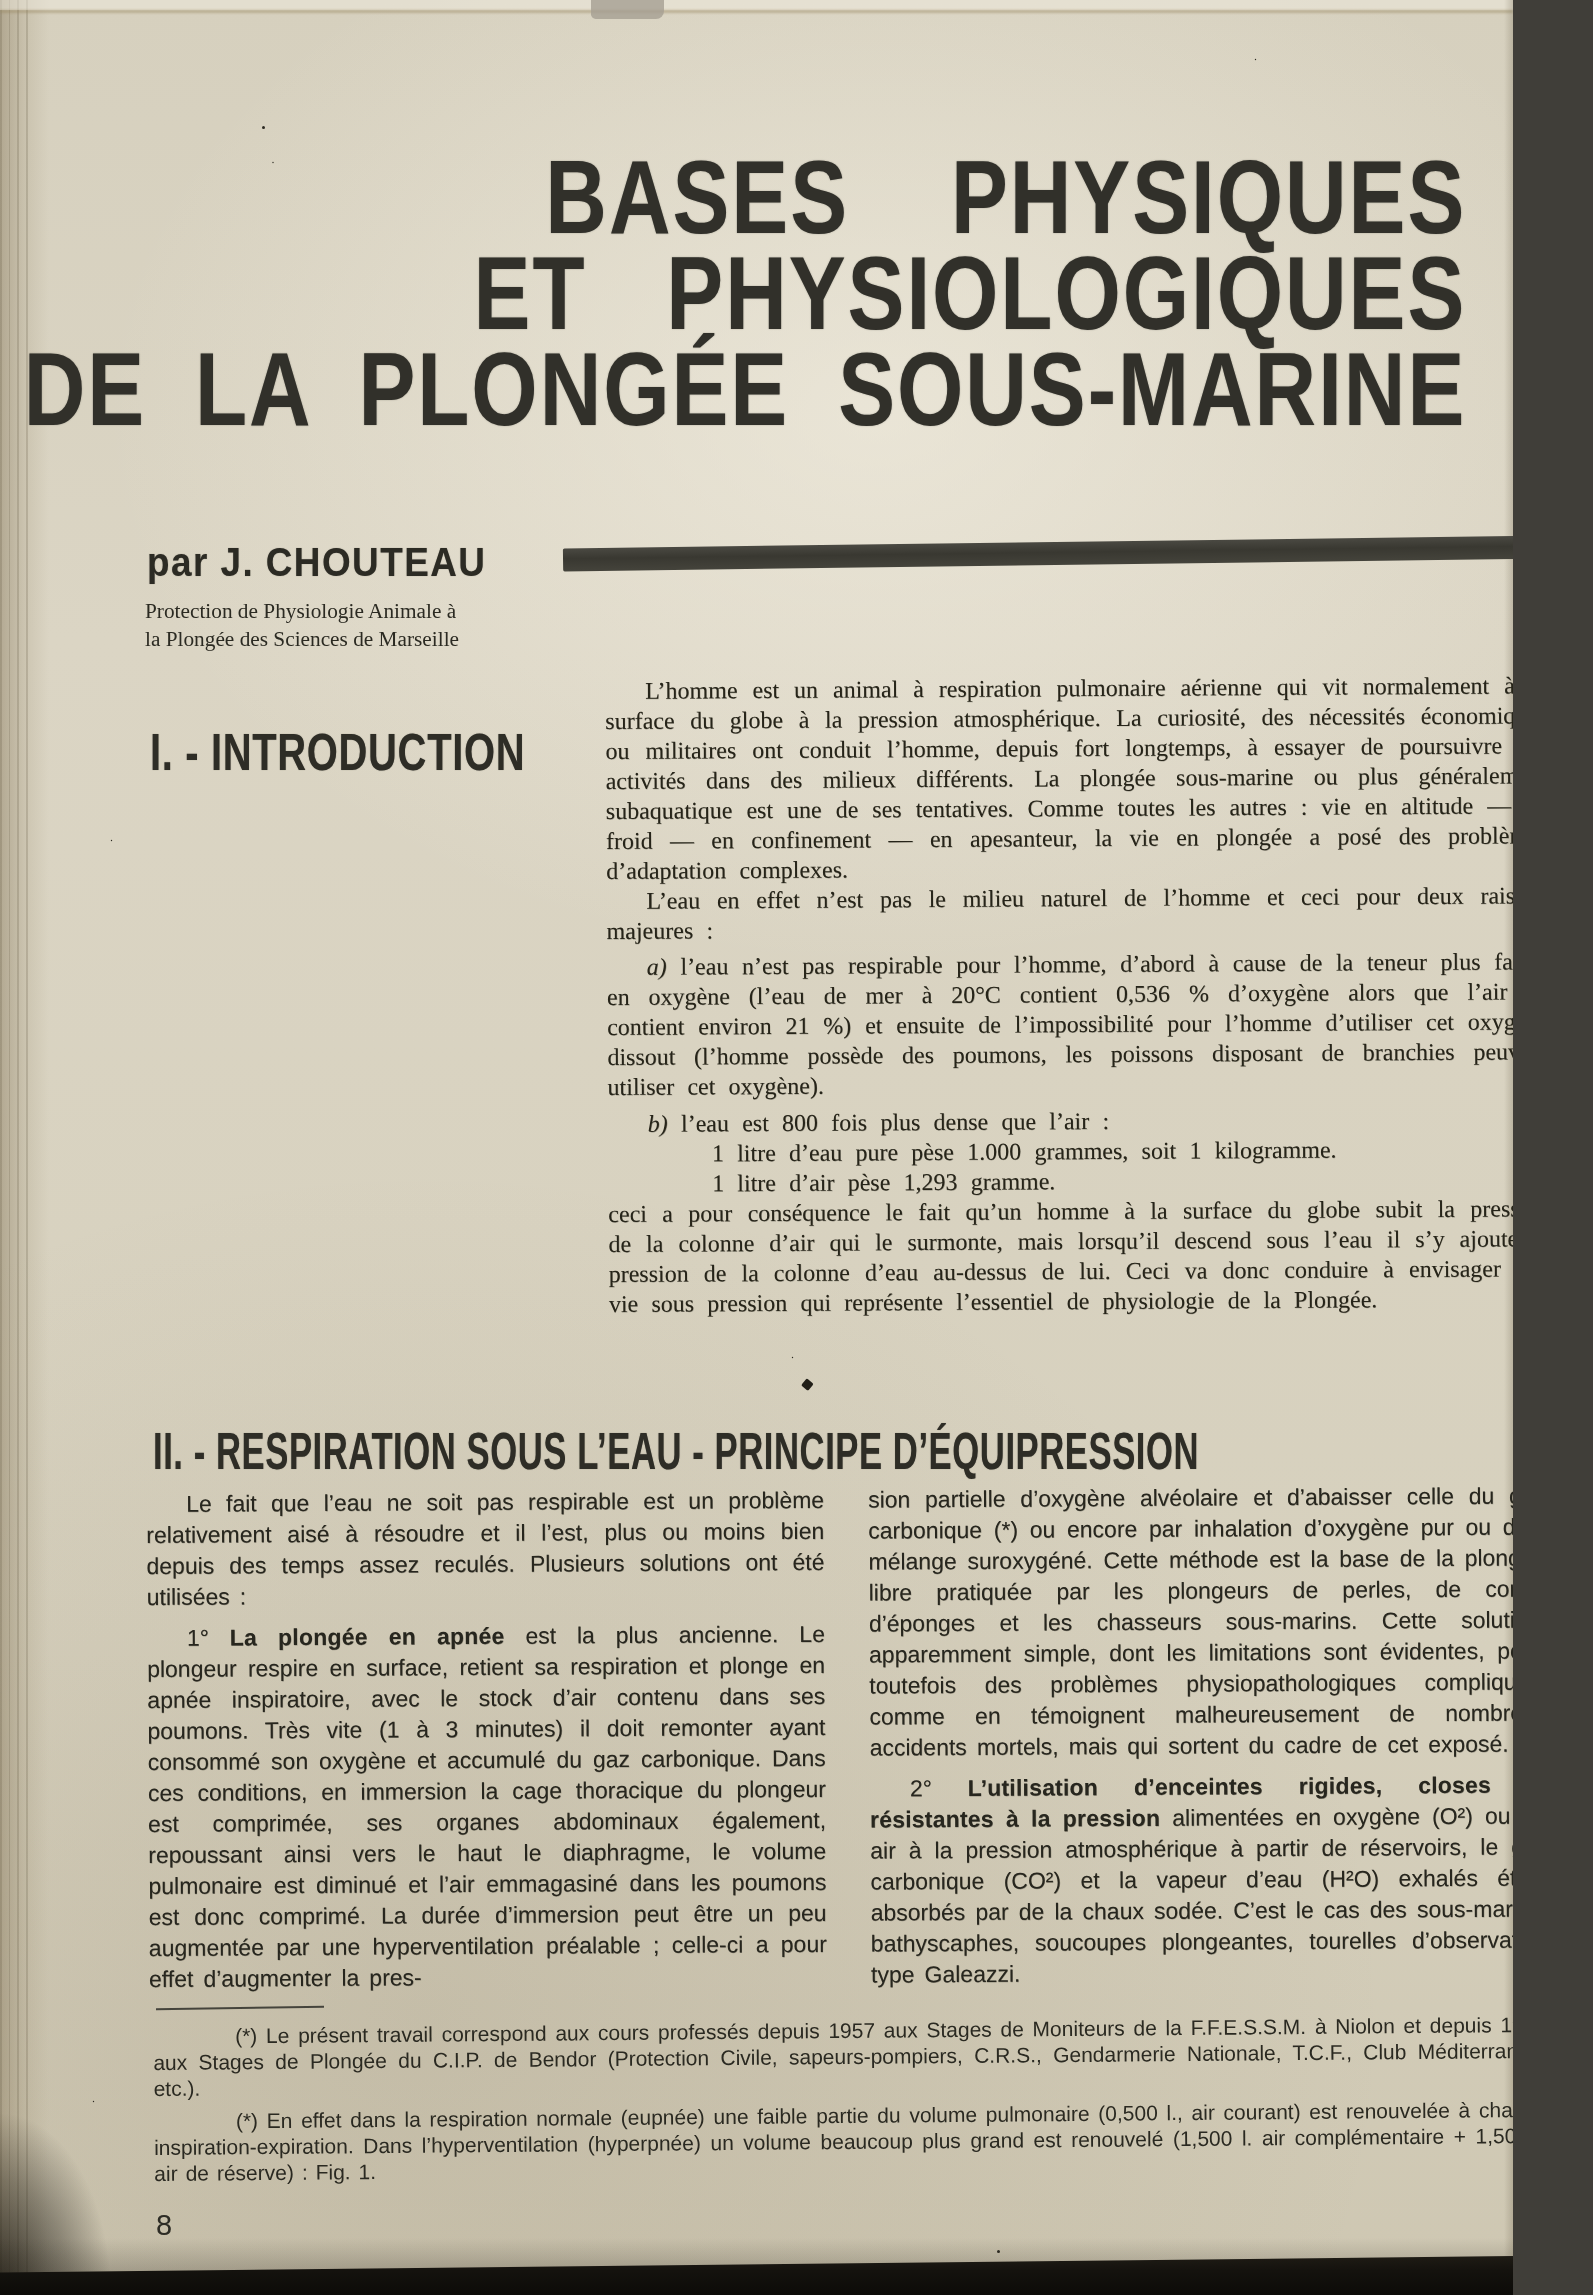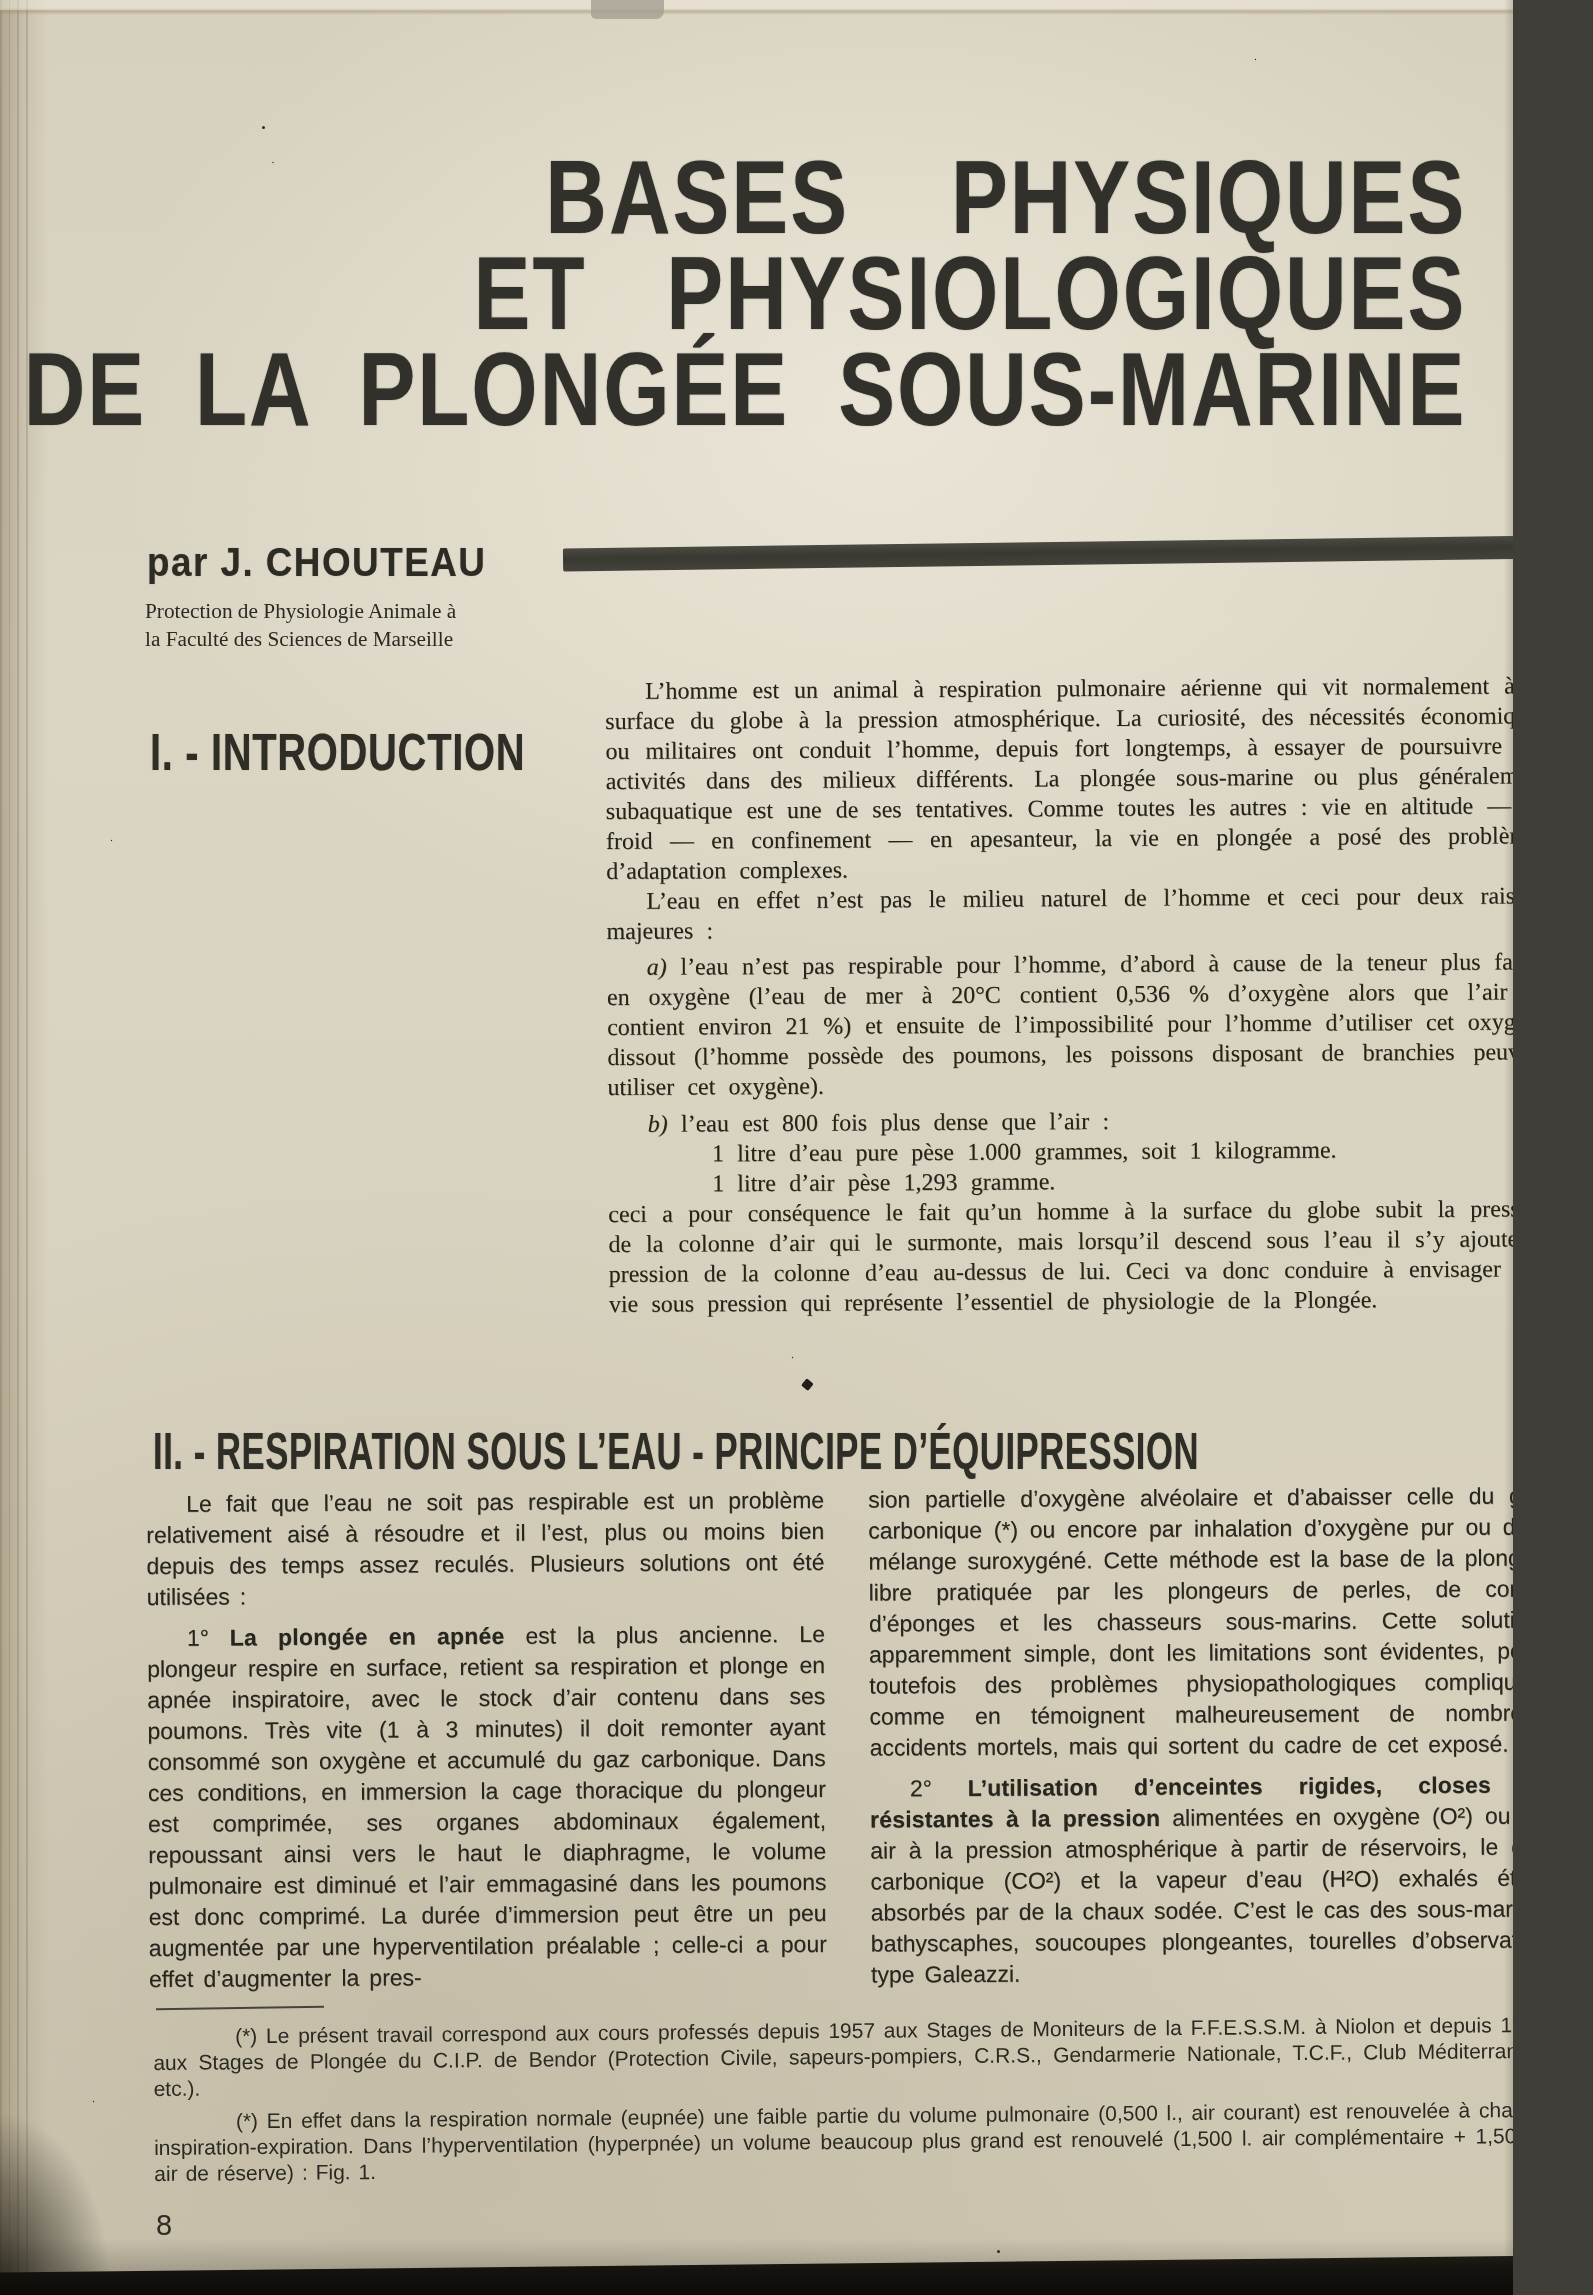--- a/index.html
+++ b/index.html
@@ -152,21 +152,21 @@
   <div class="abs title">
     <div class="tl">BASES PHYSIQUES</div>
     <div class="tl">ET PHYSIOLOGIQUES</div>
     <div class="tl">DE LA PLONGÉE SOUS-MARINE</div>
   </div>
 
   <div class="abs byline">par J. CHOUTEAU</div>
   <div class="abs byline-rule"></div>
   <div class="abs affil">
     <div>Protection de Physiologie Animale à</div>
-    <div>la Faculté des Sciences de Marseille</div>
+    <div>la Plongée des Sciences de Marseille</div>
   </div>
 
   <div class="abs h1">I. - INTRODUCTION</div>
 
   <div class="abs intro soft">
     <p class="ind">L’homme est un animal à respiration pulmonaire aérienne qui vit normalement à la surface du globe à la pression atmosphérique. La curiosité, des nécessités économiques ou militaires ont conduit l’homme, depuis fort longtemps, à essayer de poursuivre ses activités dans des milieux différents. La plongée sous-marine ou plus généralement subaquatique est une de ses tentatives. Comme toutes les autres : vie en altitude — au froid — en confinement — en apesanteur, la vie en plongée a posé des problèmes d’adaptation complexes.</p>
     <p class="ind">L’eau en effet n’est pas le milieu naturel de l’homme et ceci pour deux raisons majeures :</p>
     <p class="ind gap"><span class="marker-i">a)</span><span> l’eau n’est pas respirable pour l’homme, d’abord à cause de la teneur plus faible en oxygène (l’eau de mer à 20°C contient 0,536 % d’oxygène alors que l’air en contient environ 21 %) et ensuite de l’impossibilité pour l’homme d’utiliser cet oxygène dissout (l’homme possède des poumons, les poissons disposant de branchies peuvent utiliser cet oxygène).</span></p>
     <p class="ind gap"><span class="marker-i">b)</span><span> l’eau est 800 fois plus dense que l’air :</span></p>
     <p class="w">1 litre d’eau pure pèse 1.000 grammes, soit 1 kilogramme.</p>

